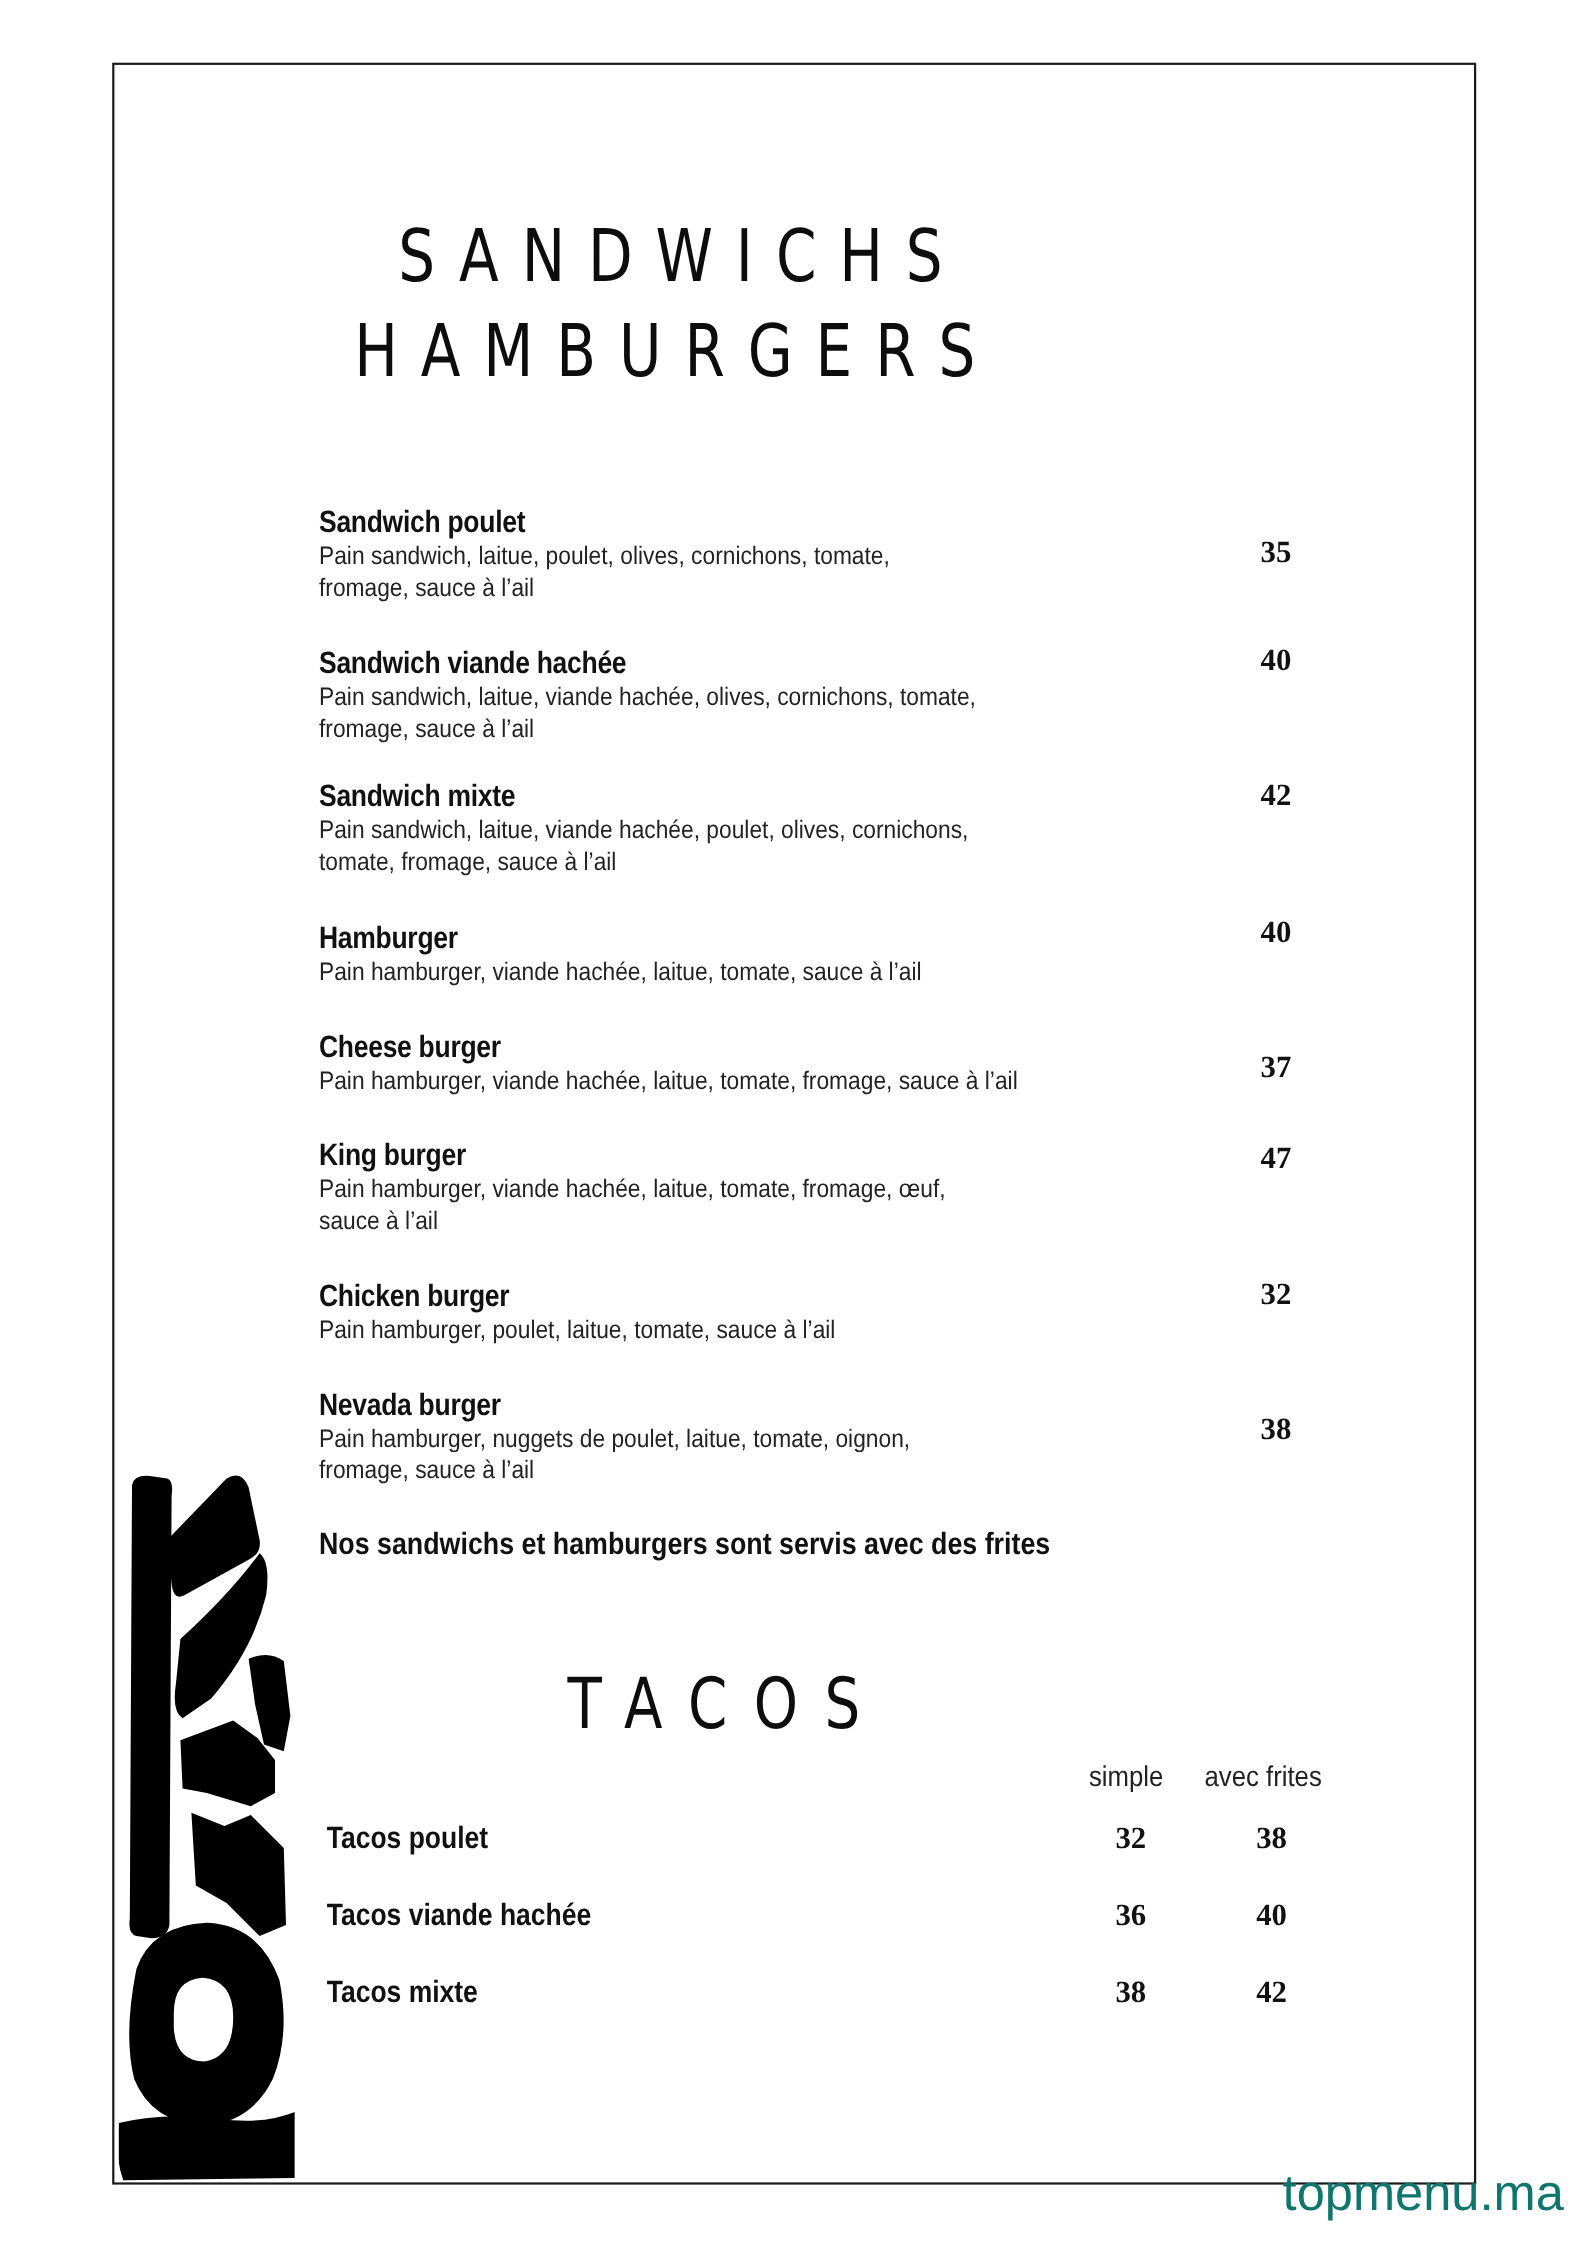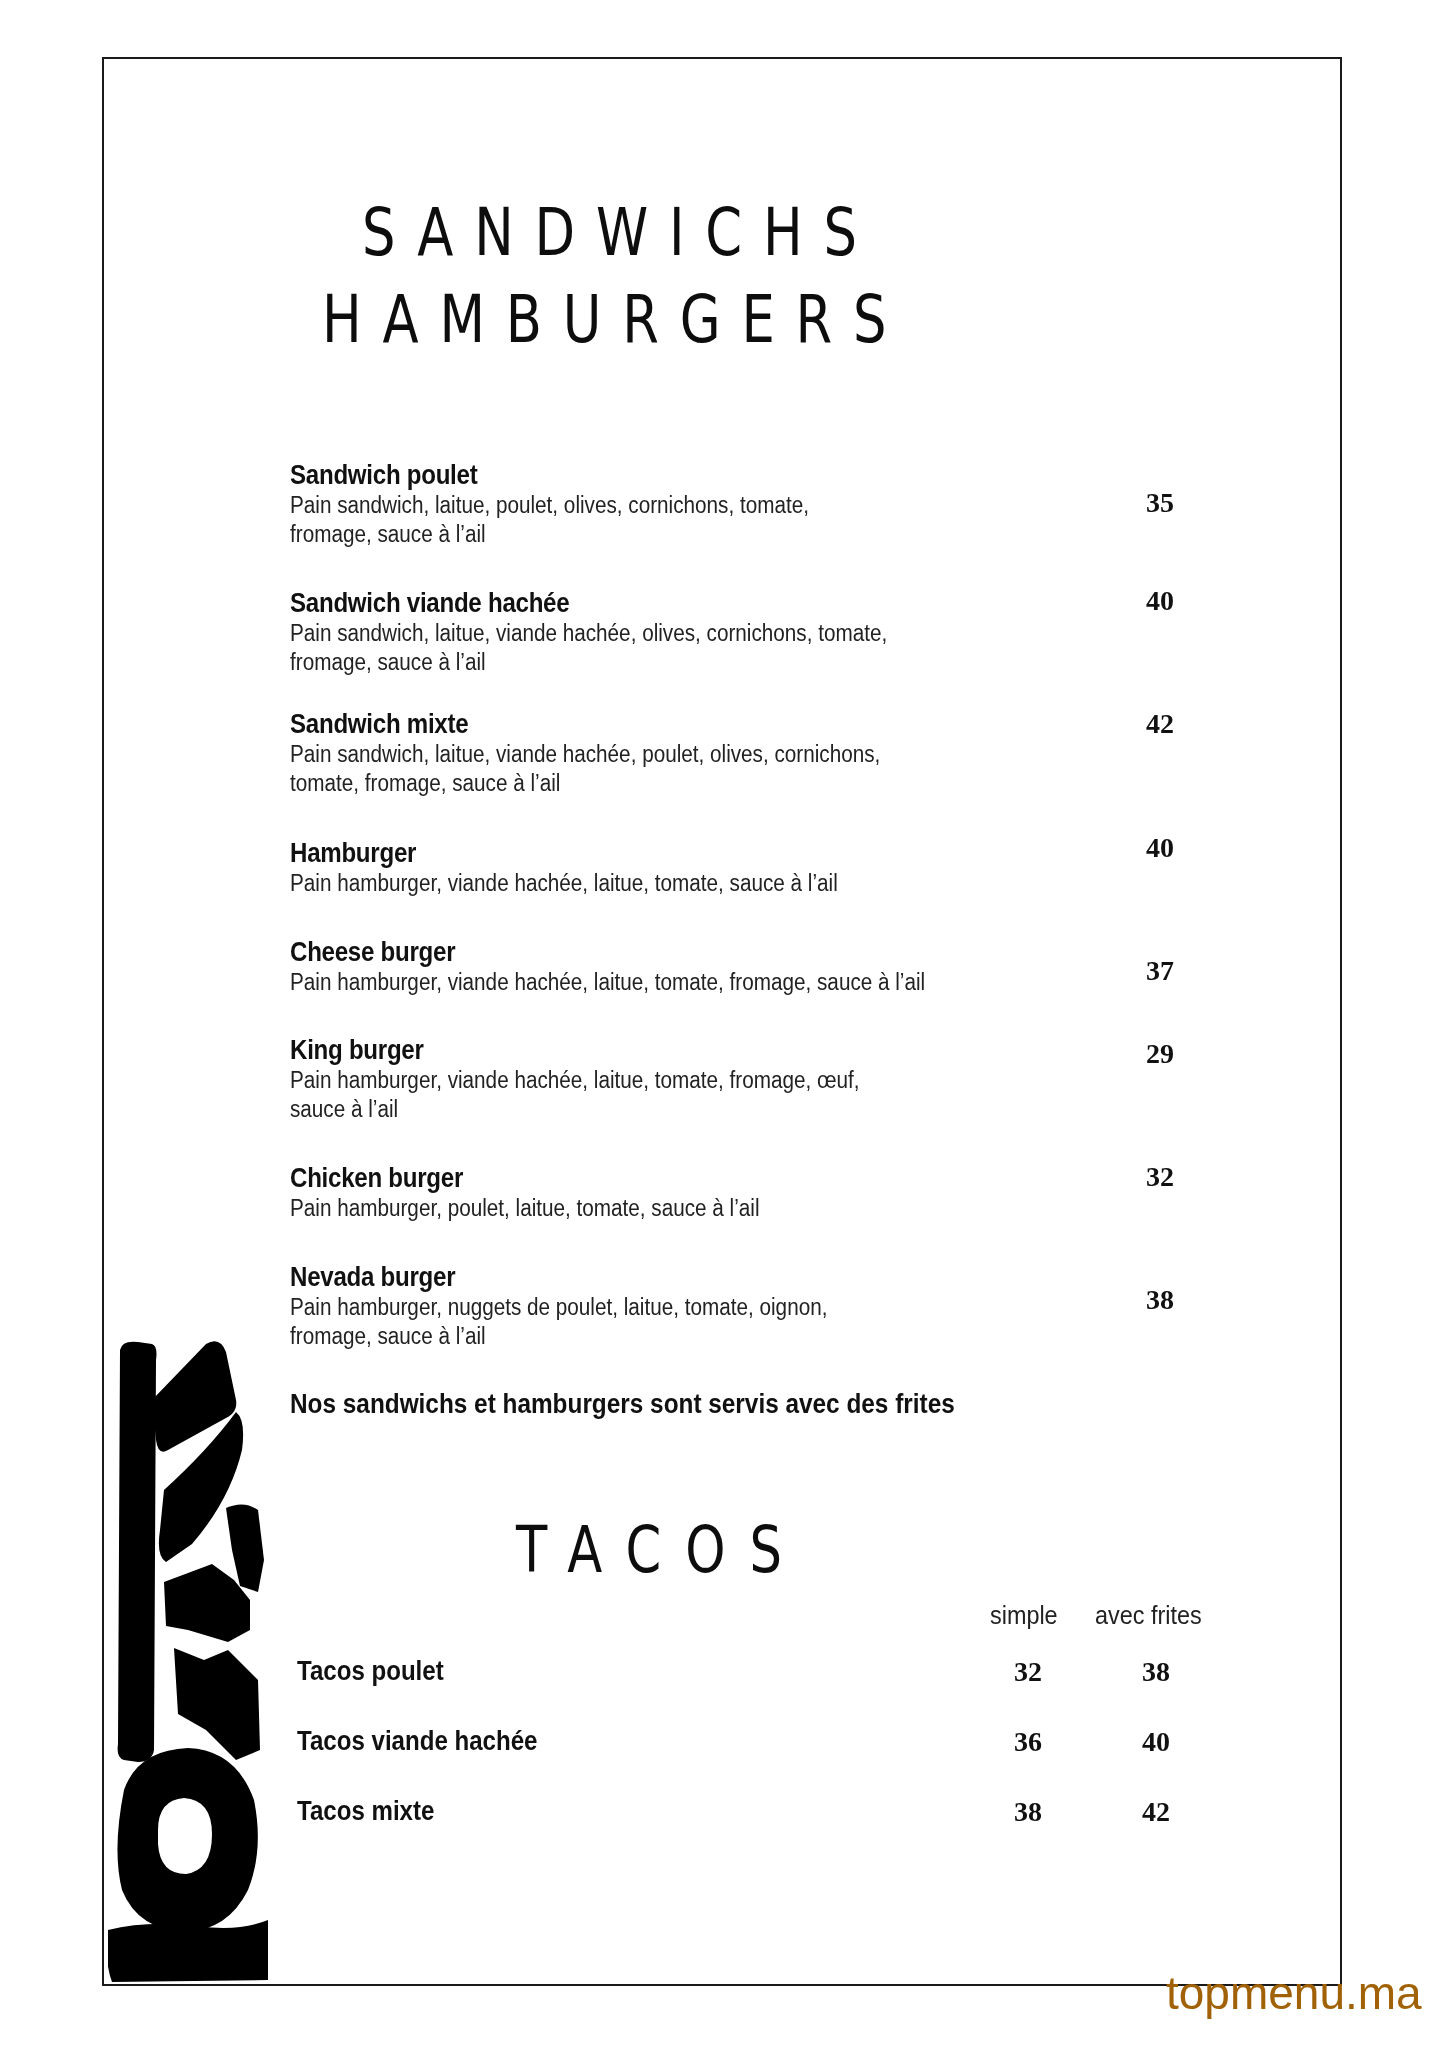--- a/index.html
+++ b/index.html
@@ -9,21 +9,21 @@
   .title { font-family: "DejaVu Sans", sans-serif; font-weight: normal; color: #0d0d0d; letter-spacing: 26px; transform-origin: left top; }
   .t1 { left: 362px; top: 194px; font-size: 66px; transform: scaleX(0.8); }
   .t2 { left: 322px; top: 281px; font-size: 66px; transform: scaleX(0.8); }
   .t3 { left: 516px; top: 1513px; font-size: 64px; letter-spacing: 30px; transform: scaleX(0.8); }
   .name { font-family: "Liberation Sans", sans-serif; font-weight: bold; font-size: 28px; color: #111; transform: scaleX(0.86); transform-origin: left top; letter-spacing: -0.3px; }
   .desc { font-family: "Liberation Sans", sans-serif; font-size: 23px; color: #222; transform: scaleX(0.9); transform-origin: left top; }
   .price { font-family: "Liberation Serif", serif; font-weight: bold; font-size: 28px; color: #111; }
   .note { font-family: "Liberation Sans", sans-serif; font-weight: bold; font-size: 28px; color: #111; transform: scaleX(0.87); transform-origin: left top; }
   .colhead { font-family: "Liberation Sans", sans-serif; font-size: 26px; color: #222; transform: scaleX(0.9); transform-origin: left top; }
   .tname { font-family: "Liberation Sans", sans-serif; font-weight: bold; font-size: 28px; color: #111; transform: scaleX(0.86); transform-origin: left top; }
-  .watermark { position: absolute; left: 1166px; top: 1966px; font-family: "Liberation Sans", sans-serif; font-size: 46px; color: #a16207; white-space: nowrap; }
+  .watermark { position: absolute; left: 1166px; top: 1966px; font-family: "Liberation Sans", sans-serif; font-size: 46px; color: #0f766e; white-space: nowrap; }
   .logo { position: absolute; left: 108px; top: 1330px; width: 160px; height: 654px; }
 </style>
 </head>
 <body>
 
 <div class="frame"></div>
 
 <div class="abs title t1">SANDWICHS</div>
 <div class="abs title t2">HAMBURGERS</div>
 
@@ -59,21 +59,21 @@
   <div>
     <div class="abs name" style="left:290px;top:936px;">Cheese burger</div>
     <div class="abs desc" style="left:290px;top:969px;">Pain hamburger, viande hachée, laitue, tomate, fromage, sauce à l’ail</div>
     <div class="abs price" style="left:1146px;top:955px;">37</div>
   </div>
 
   <div>
     <div class="abs name" style="left:290px;top:1034px;">King burger</div>
     <div class="abs desc" style="left:290px;top:1067px;">Pain hamburger, viande hachée, laitue, tomate, fromage, œuf,</div>
     <div class="abs desc" style="left:290px;top:1096px;">sauce à l’ail</div>
-    <div class="abs price" style="left:1146px;top:1038px;">29</div>
+    <div class="abs price" style="left:1146px;top:1038px;">47</div>
   </div>
 
   <div>
     <div class="abs name" style="left:290px;top:1162px;">Chicken burger</div>
     <div class="abs desc" style="left:290px;top:1195px;">Pain hamburger, poulet, laitue, tomate, sauce à l’ail</div>
     <div class="abs price" style="left:1146px;top:1161px;">32</div>
   </div>
 
   <div>
     <div class="abs name" style="left:290px;top:1261px;">Nevada burger</div>

